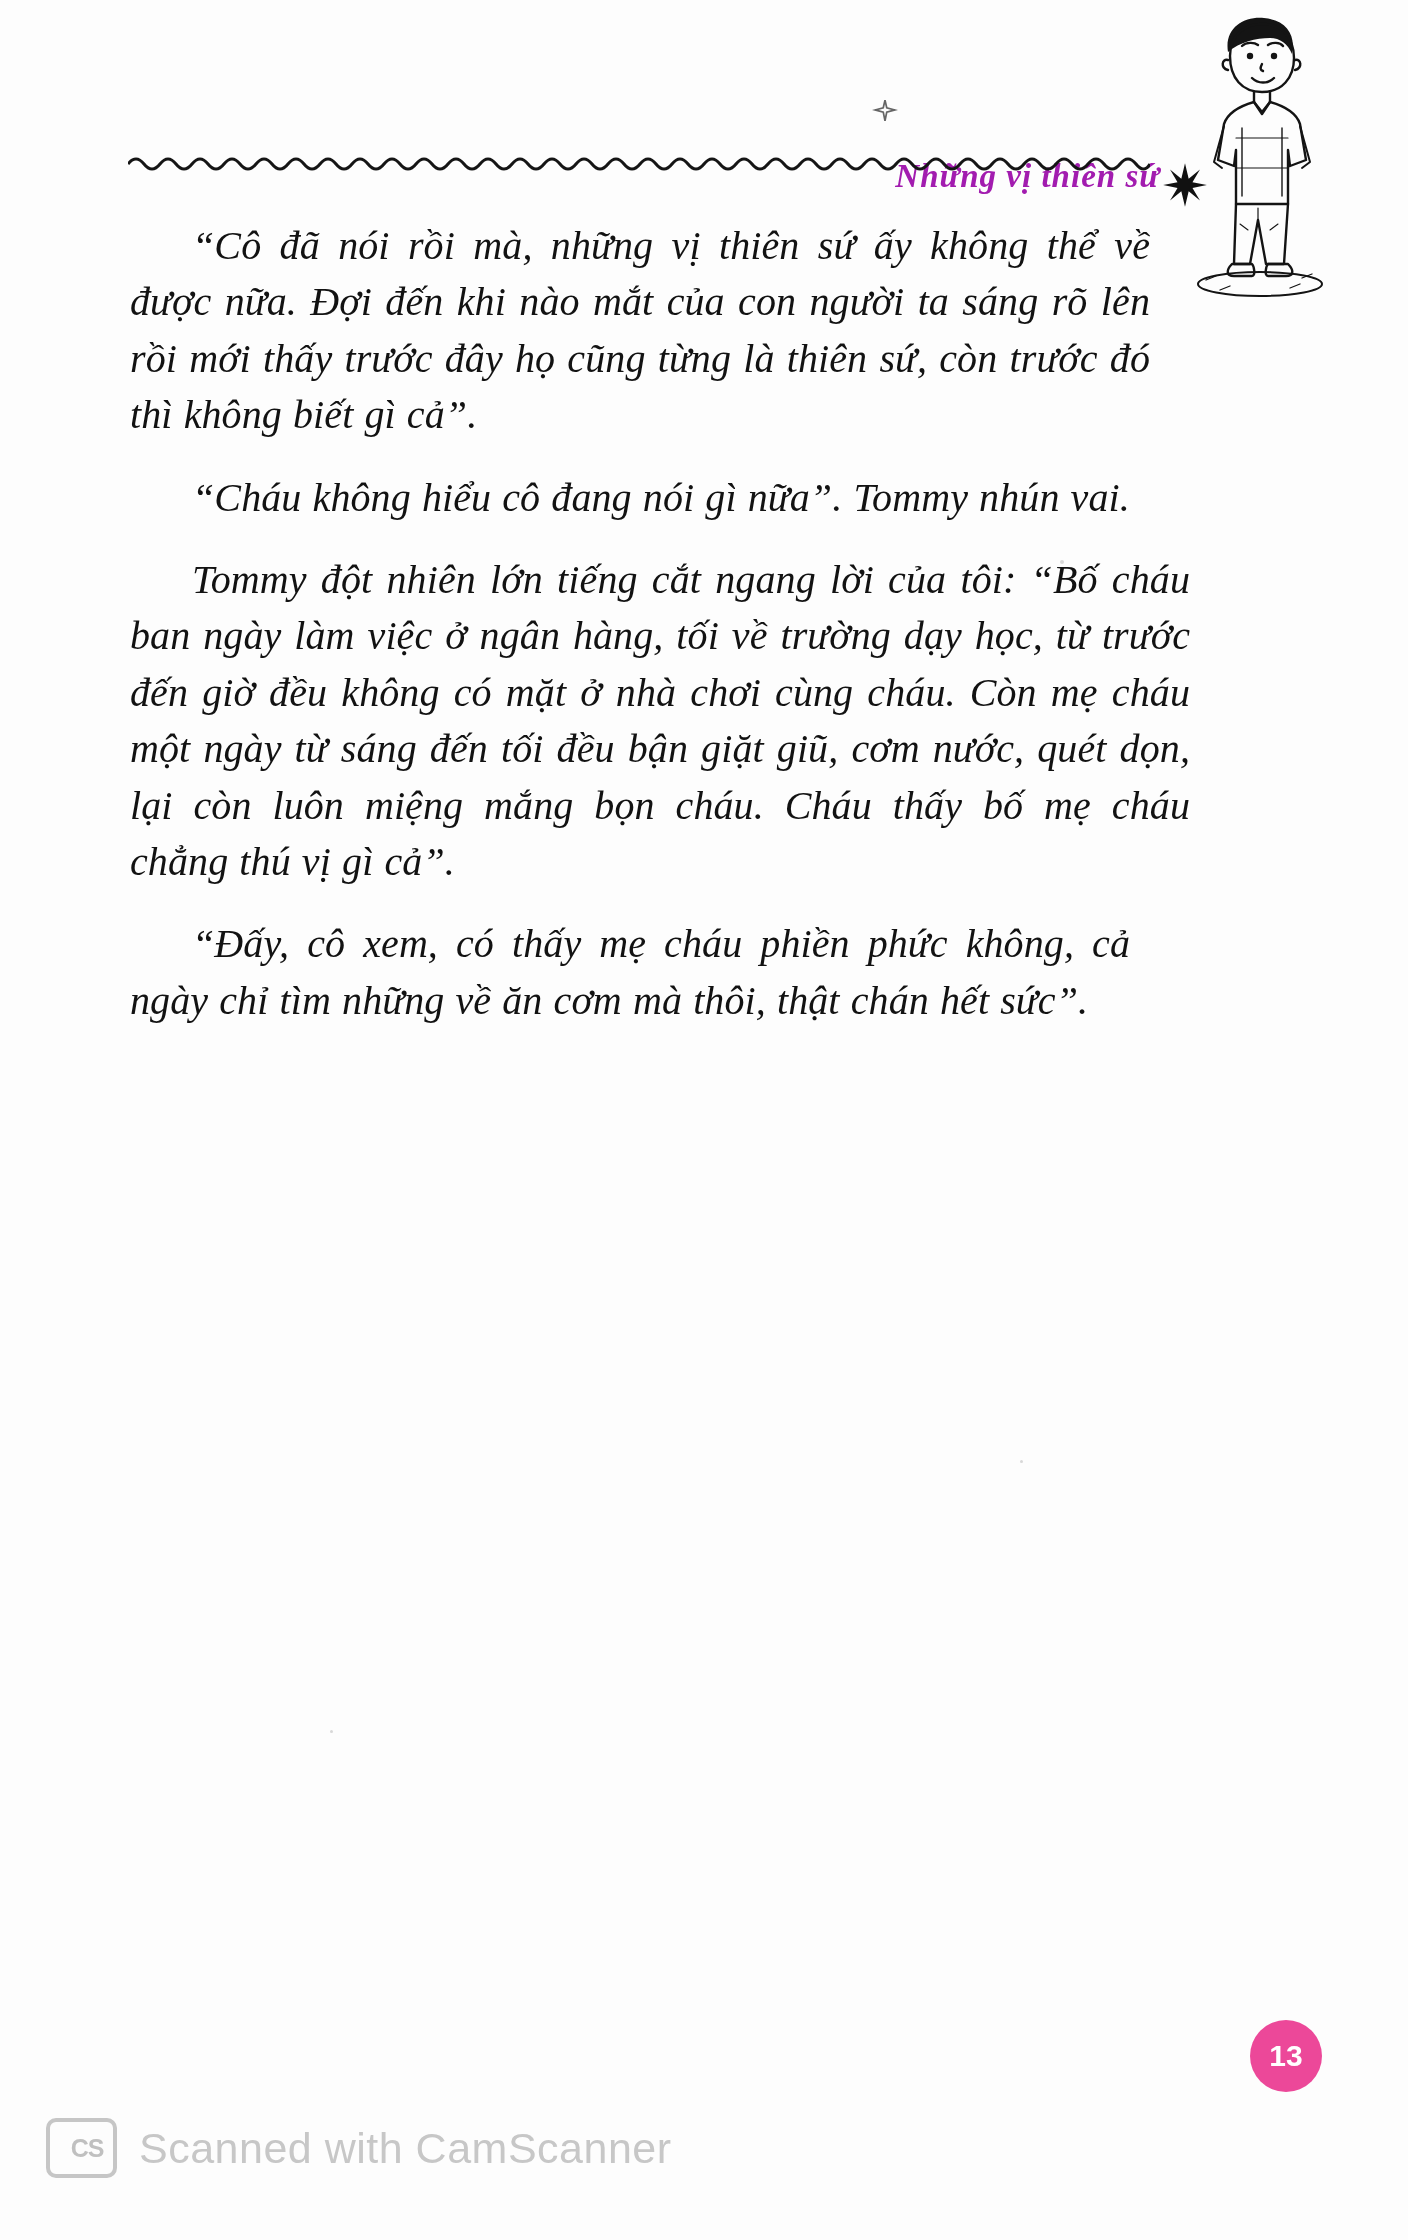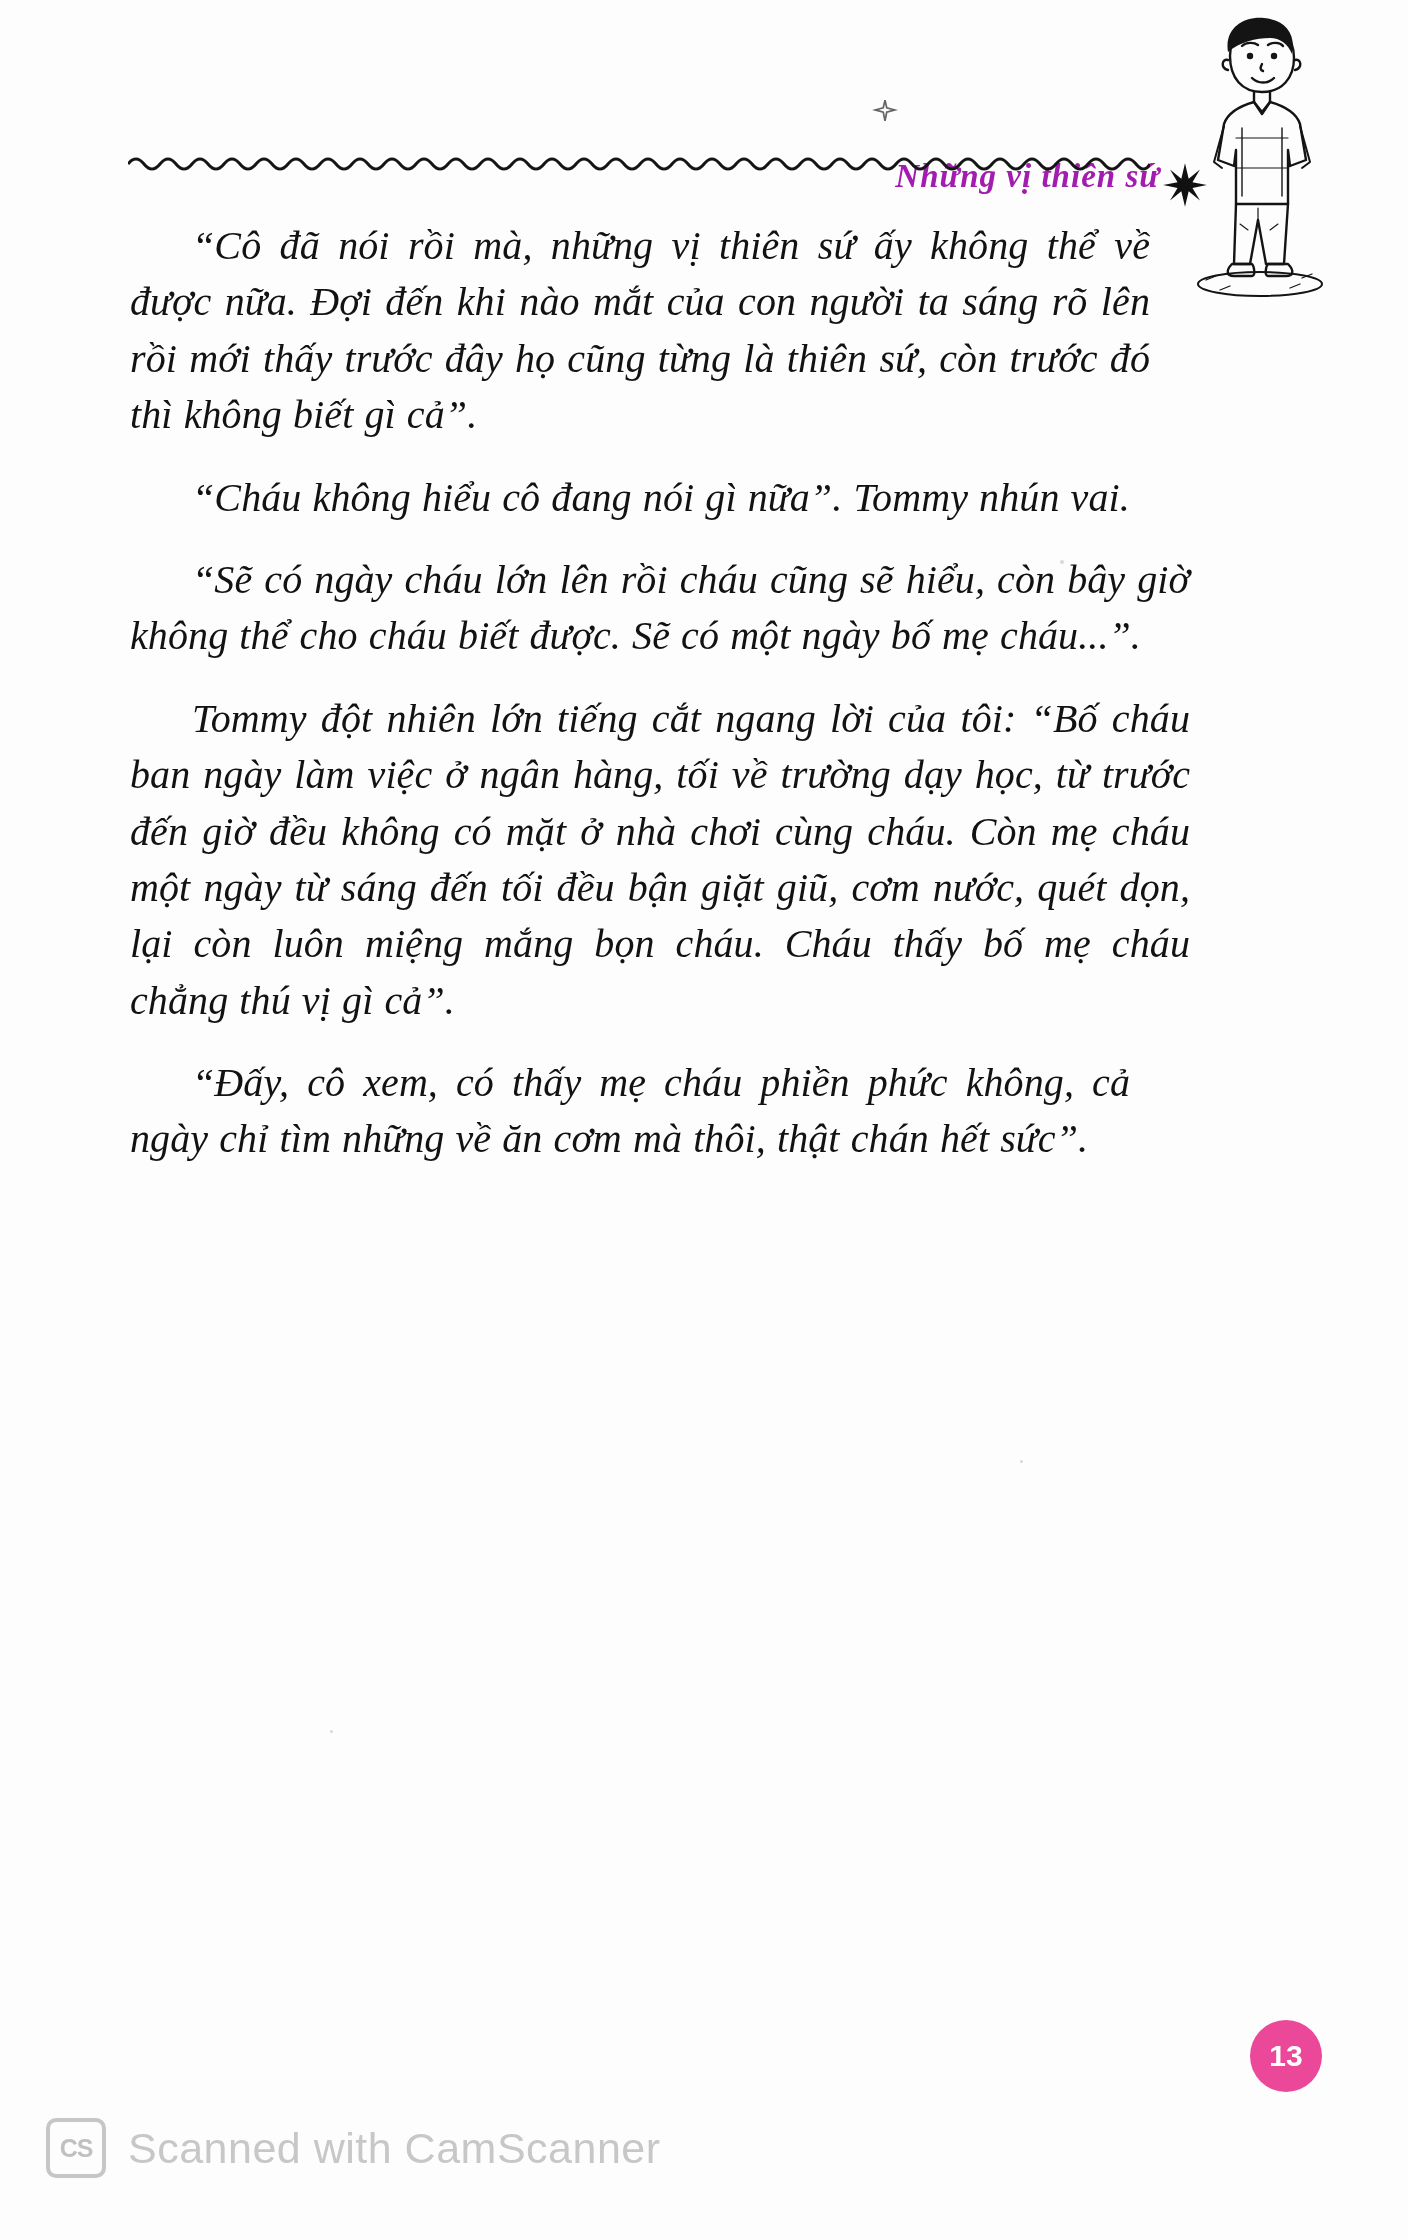--- a/index.html
+++ b/index.html
@@ -136,20 +136,21 @@
     border: 4px solid #9a9a9a;
     border-radius: 10px;
     color: #8f8f8f;
     font-family: "Liberation Sans", sans-serif;
     font-size: 25px;
     font-weight: bold;
     display: flex;
     align-items: center;
     justify-content: center;
     letter-spacing: -1px;
+    padding-left: 11px;
   }
   .cs-text {
     font-family: "Liberation Sans", sans-serif;
     font-size: 43px;
     color: #9b9b9b;
     letter-spacing: .5px;
     text-align: center;
   }
 
   
@@ -231,21 +232,20 @@
       <path d="M98 256 C96 258, 94 268, 98 268 L116 268 C124 268, 124 262, 118 256 Z"></path>
 
       <ellipse cx="90" cy="276" rx="62" ry="12" stroke-width="2"></ellipse>
       <path d="M36 272 L46 268 M50 282 L60 278 M120 280 L130 276 M132 270 L142 266" stroke-width="1.3"></path>
     </svg>
   </div>
 
   <div class="body-text">
     <p class="para wrap-right">“Cô đã nói rồi mà, những vị thiên sứ ấy không thể về được nữa. Đợi đến khi nào mắt của con người ta sáng rõ lên rồi mới thấy trước đây họ cũng từng là thiên sứ, còn trước đó thì không biết gì cả”.</p>
     <p class="para">“Cháu không hiểu cô đang nói gì nữa”. Tommy nhún vai.</p>
-    <p class="para">“Sẽ có ngày cháu lớn lên rồi cháu cũng sẽ hiểu, còn bây giờ không thể cho cháu biết được. Sẽ có một ngày bố mẹ cháu...”.</p>
     <p class="para">Tommy đột nhiên lớn tiếng cắt ngang lời của tôi: “Bố cháu ban ngày làm việc ở ngân hàng, tối về trường dạy học, từ trước đến giờ đều không có mặt ở nhà chơi cùng cháu. Còn mẹ cháu một ngày từ sáng đến tối đều bận giặt giũ, cơm nước, quét dọn, lại còn luôn miệng mắng bọn cháu. Cháu thấy bố mẹ cháu chẳng thú vị gì cả”.</p>
     <p class="para narrow">“Đấy, cô xem, có thấy mẹ cháu phiền phức không, cả ngày chỉ tìm những về ăn cơm mà thôi, thật chán hết sức”.</p>
   </div>
 
   <div class="page-number">13</div>
 
   <div class="watermark">
     <div class="cs-badge">CS</div>
     <div class="cs-text">Scanned with CamScanner</div>
   </div>

